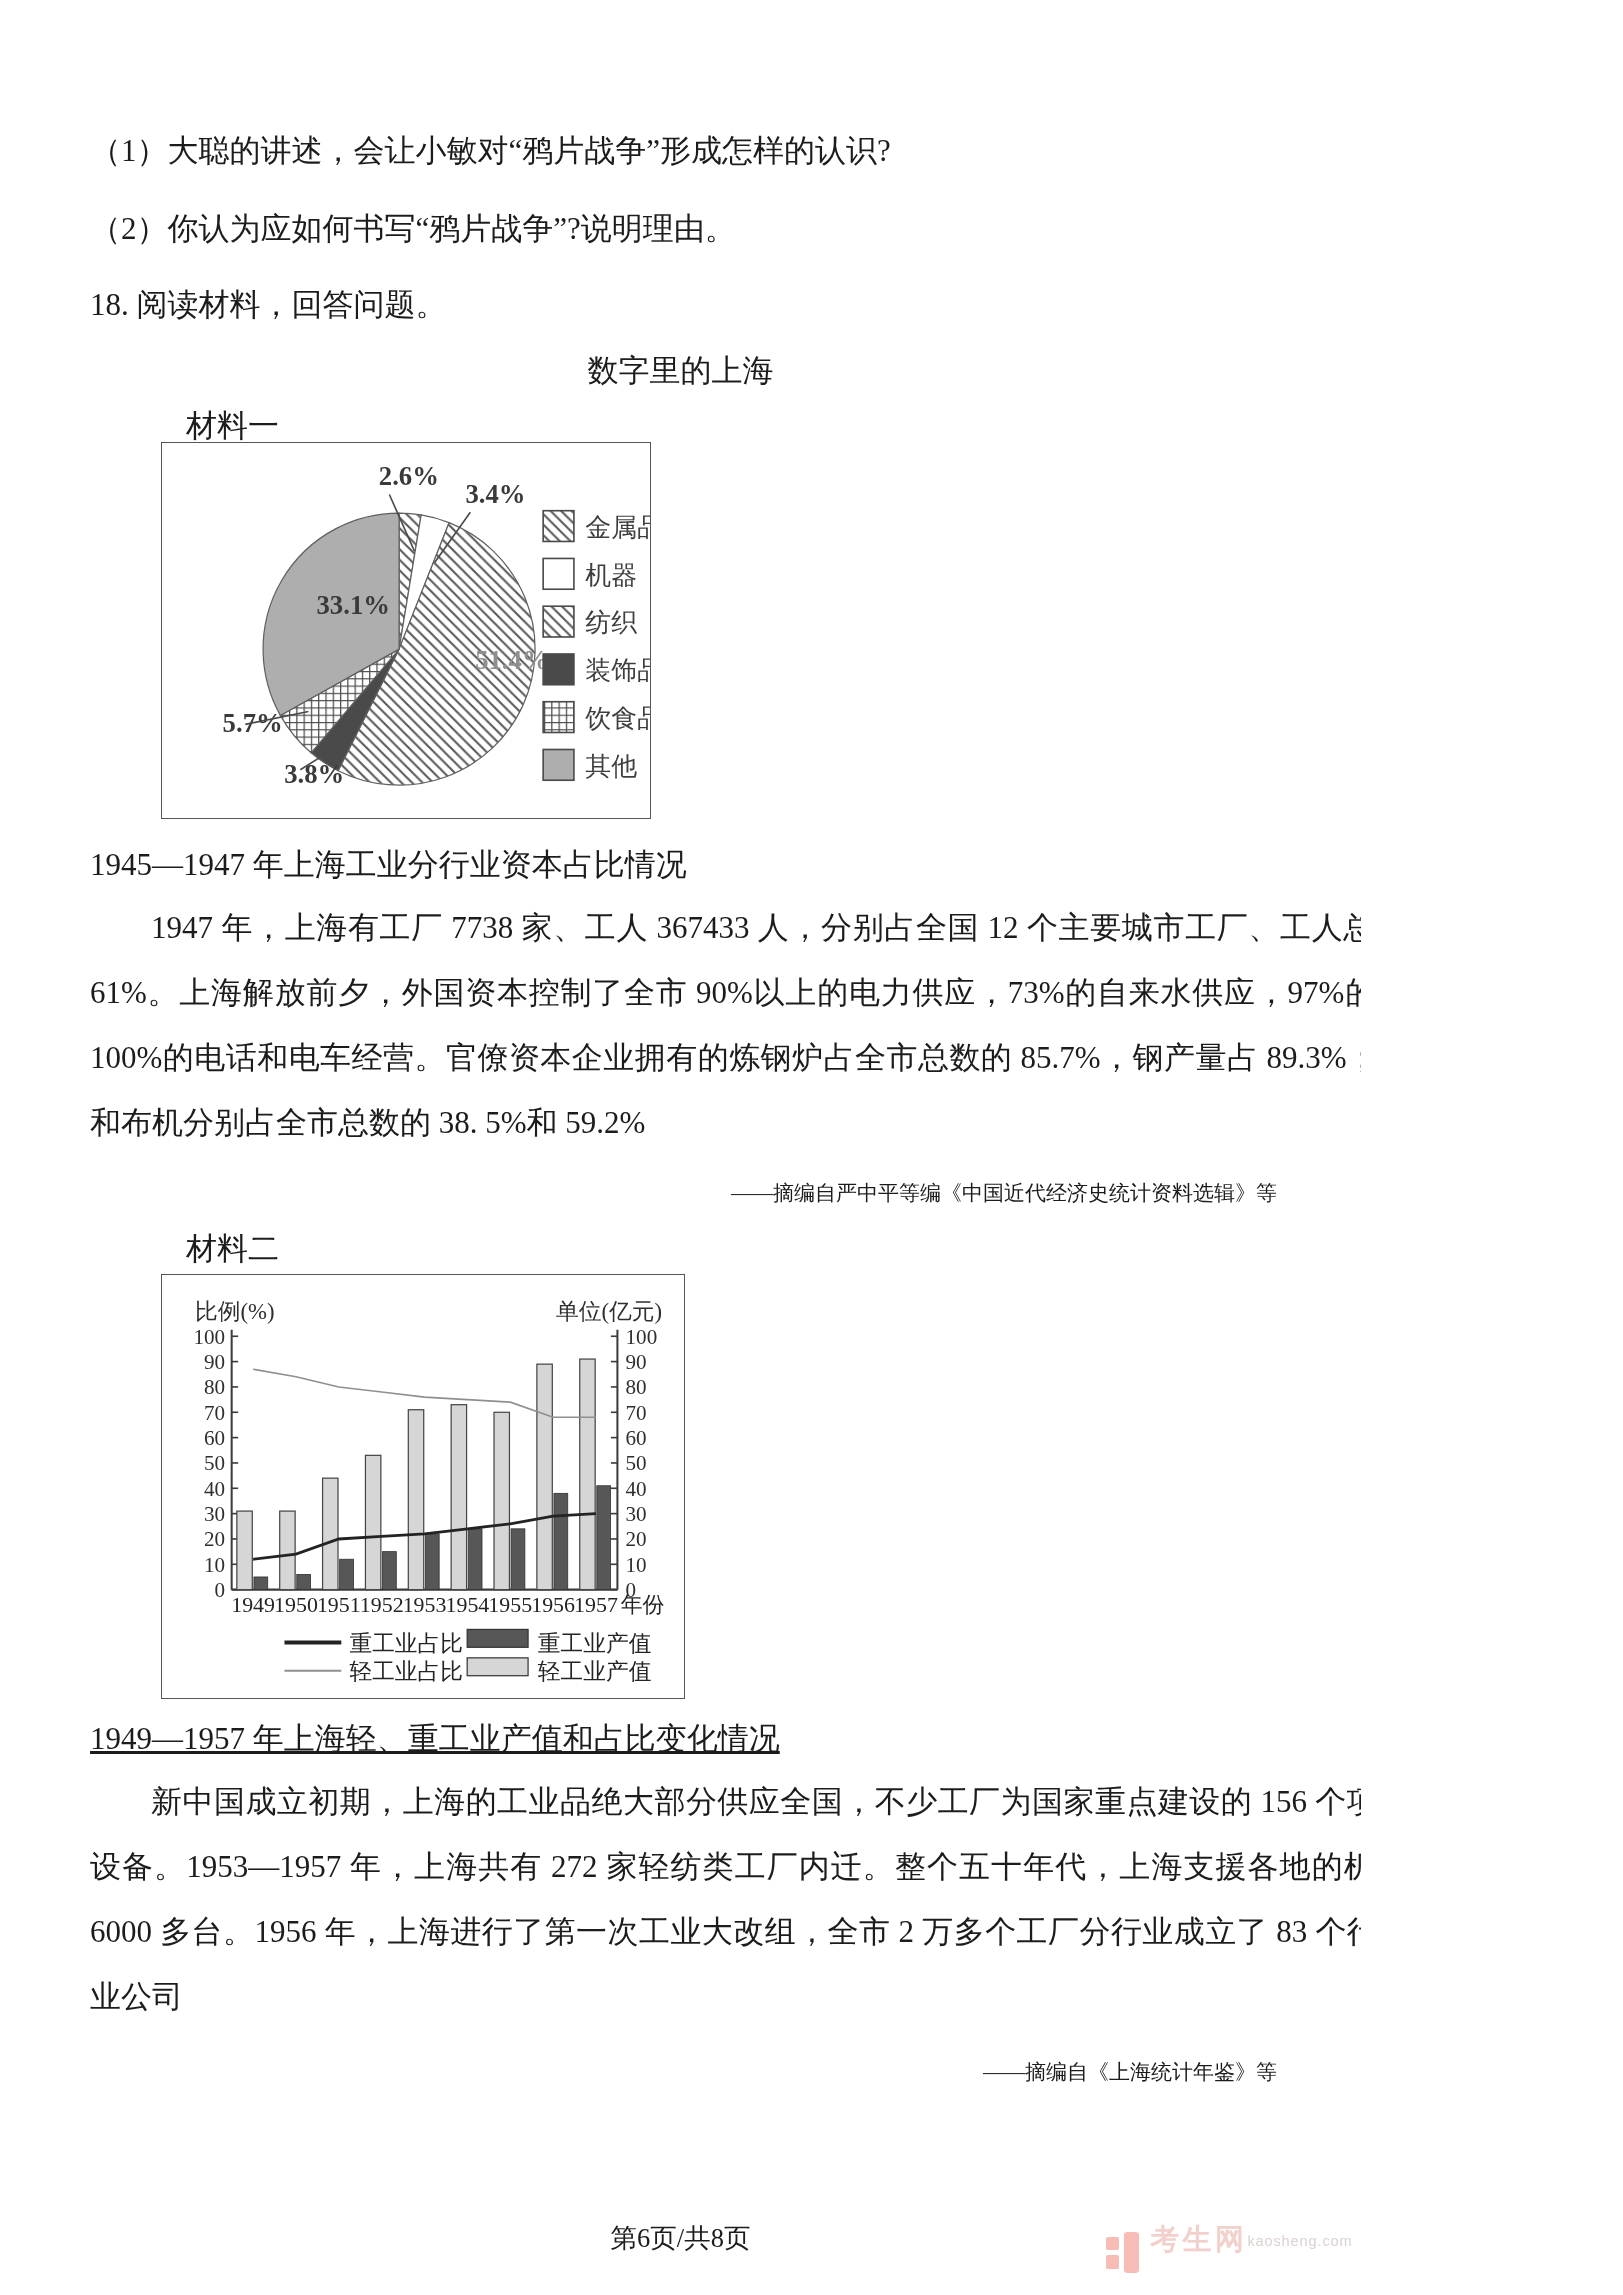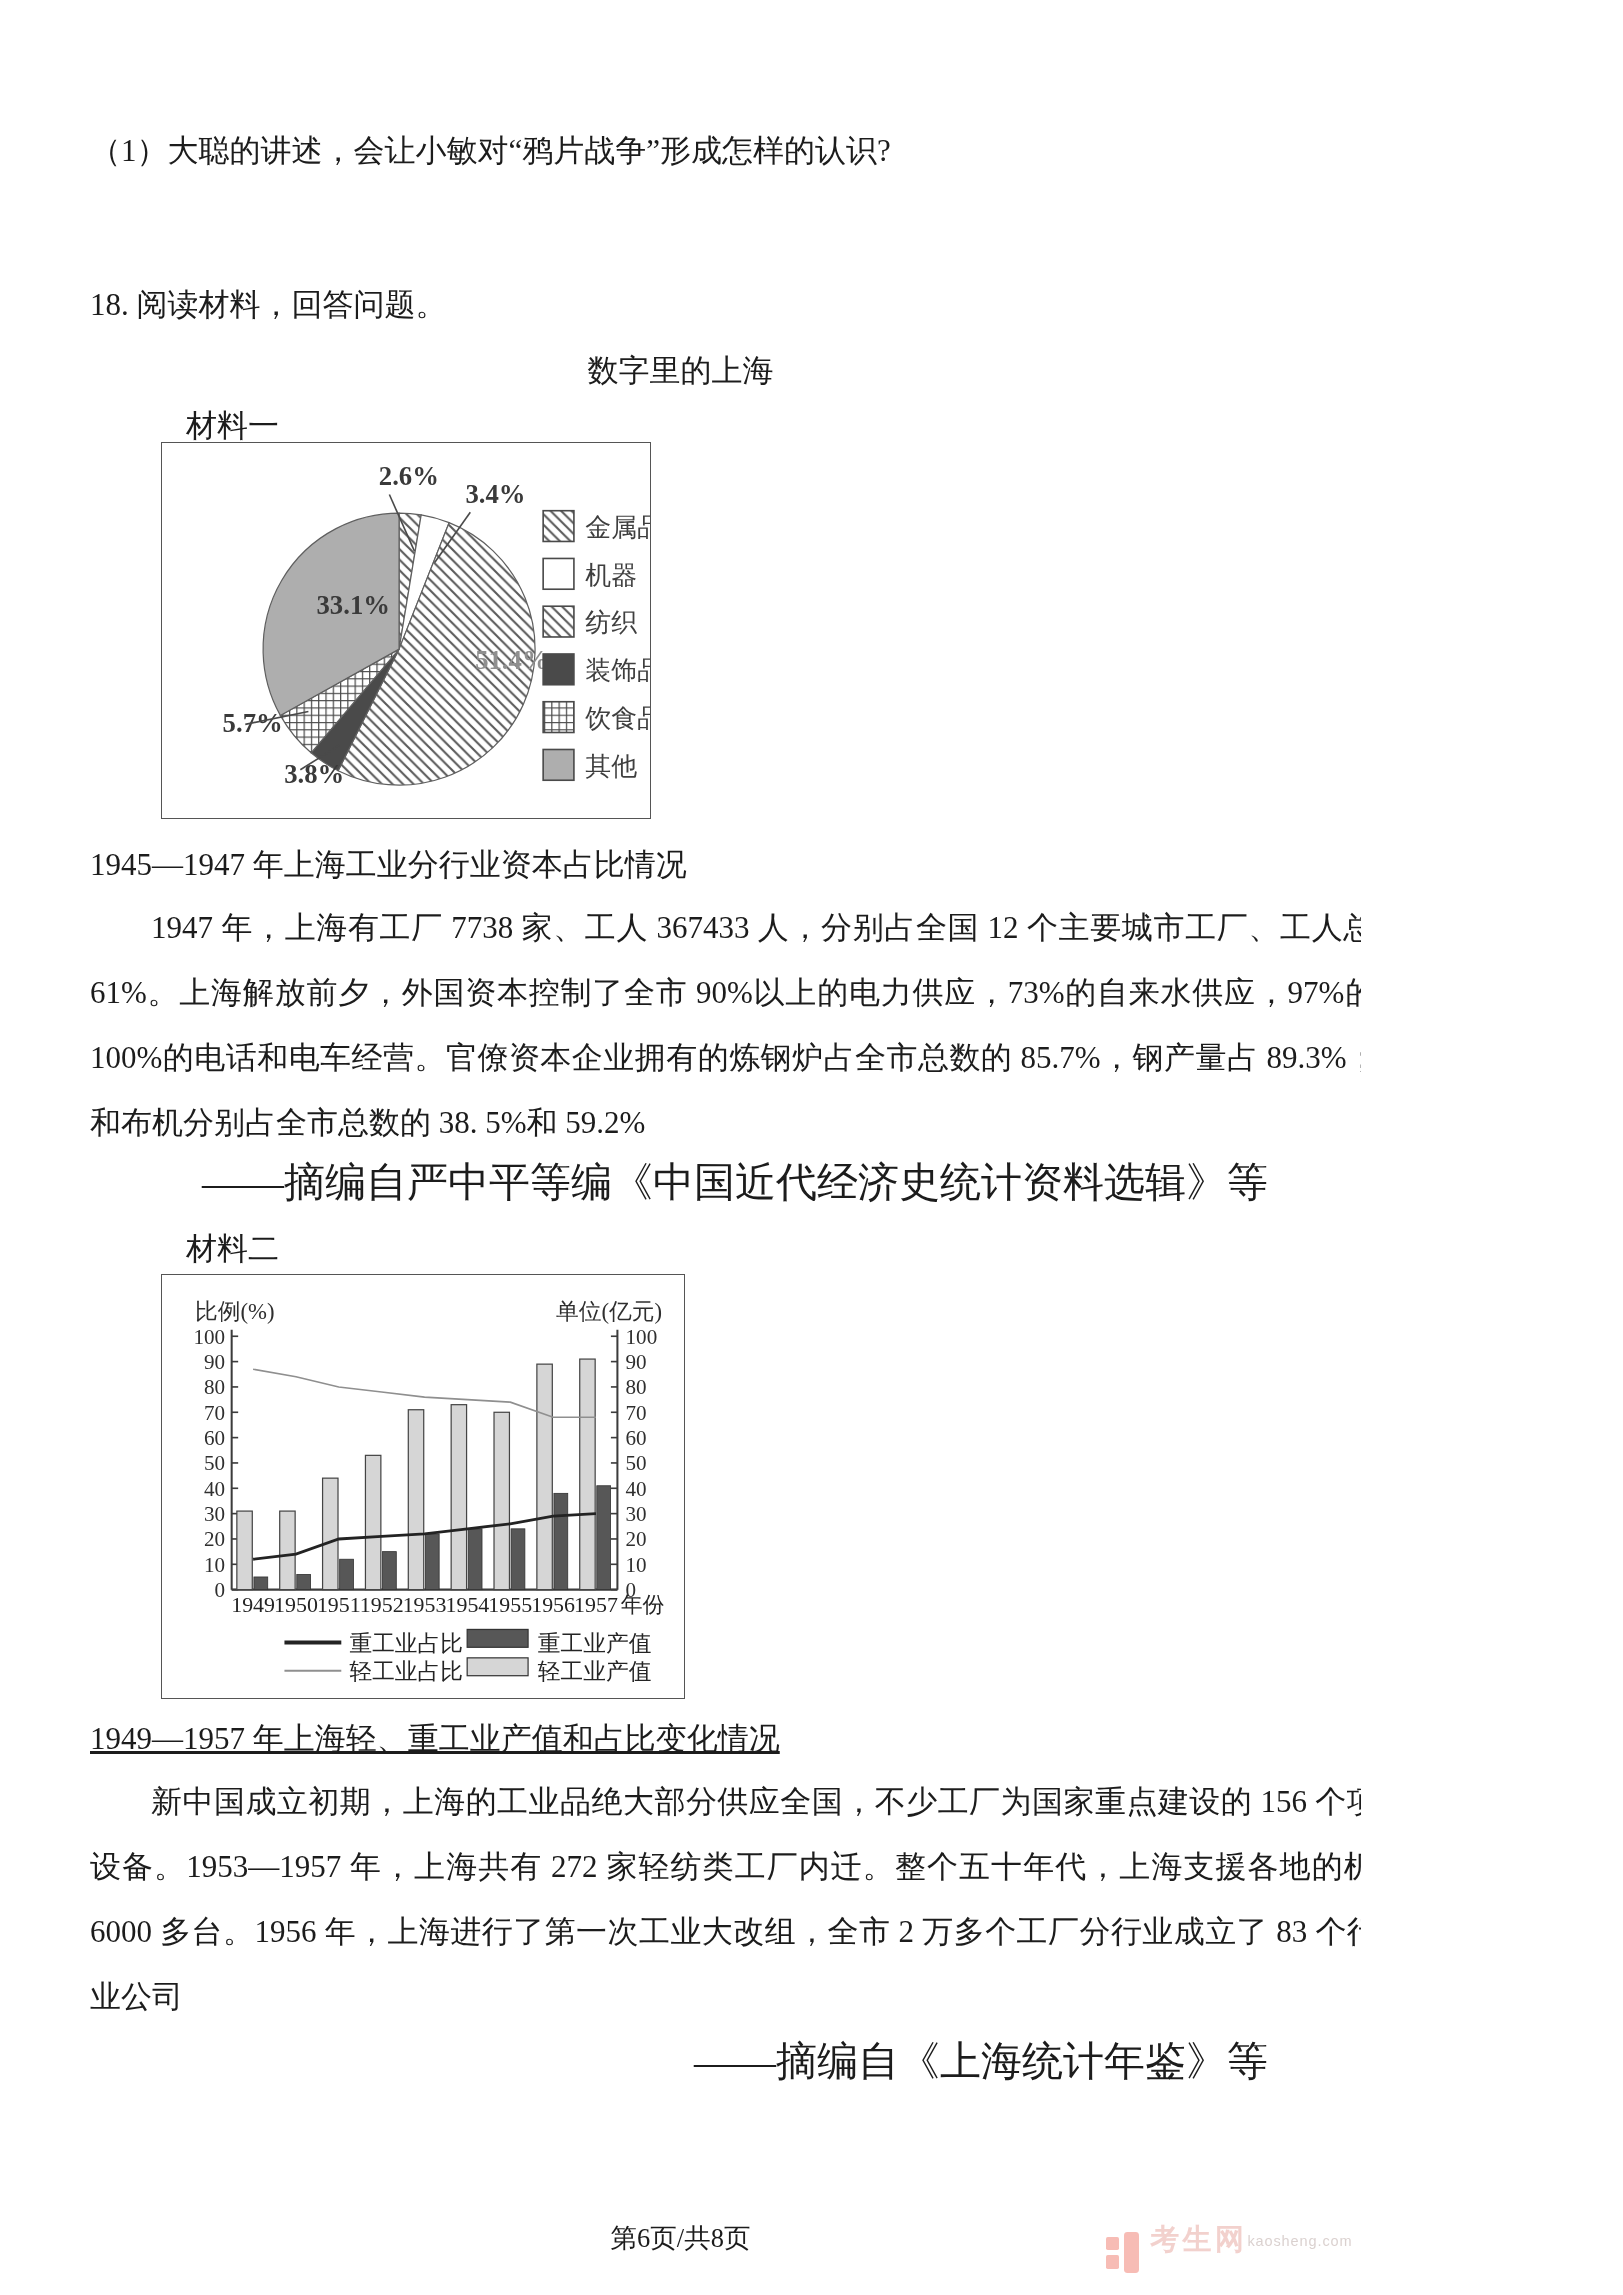--- a/index.html
+++ b/index.html
@@ -12,21 +12,21 @@
     font-family:"Liberation Serif","DejaVu Serif",serif;
     color:#1c1c1c;
   }
   .t{position:absolute;font-size:31px;white-space:nowrap;}
   .para{
     position:absolute;left:90px;width:1445px;
     font-size:31px;line-height:65px;
     text-align:justify;text-indent:61px;
   }
   .center-line{position:absolute;left:0;width:100%;text-align:center;font-size:31px;}
-  .right-line{position:absolute;right:93px;font-size:41px;white-space:nowrap;}
+  .right-line{position:absolute;right:84px;font-size:21px;white-space:nowrap;margin-top:24px;}
   .figure{
     position:absolute;
     border:1.7px solid #555555;
     background:#ffffff;
     box-sizing:border-box;
     padding-left:25px;
   }
   .figure svg{display:block;width:100%;height:100%;}
   .footer-line{position:absolute;left:0;width:100%;text-align:center;font-size:26.5px;}
   .watermark{
@@ -45,20 +45,21 @@
     font-size:14.5px;color:#d9cfcd;margin-top:9px;letter-spacing:0.9px;
     font-family:"Liberation Sans","DejaVu Sans",sans-serif;
   }
 </style>
 </head>
 <body>
 
 <div class="page">
 
   <div class="t" style="left:90px;top:130px;">（1）大聪的讲述，会让小敏对“鸦片战争”形成怎样的认识?</div>
+  <div class="t" style="left:90px;top:208px;">（2）你认为应如何书写“鸦片战争”?说明理由。</div>
   <div class="t" style="left:90px;top:284px;">18. 阅读材料，回答问题。</div>
 
   <div class="center-line" style="top:350px;">数字里的上海</div>
 
   <div class="t" style="left:186px;top:405px;">材料一</div>
 
   <div class="figure" style="left:161px;top:442px;width:490px;height:377px;">
     <svg id="pie-svg" viewBox="0 0 572 440">
         <defs>
           <pattern id="hatch" patternUnits="userSpaceOnUse" width="13" height="13">

